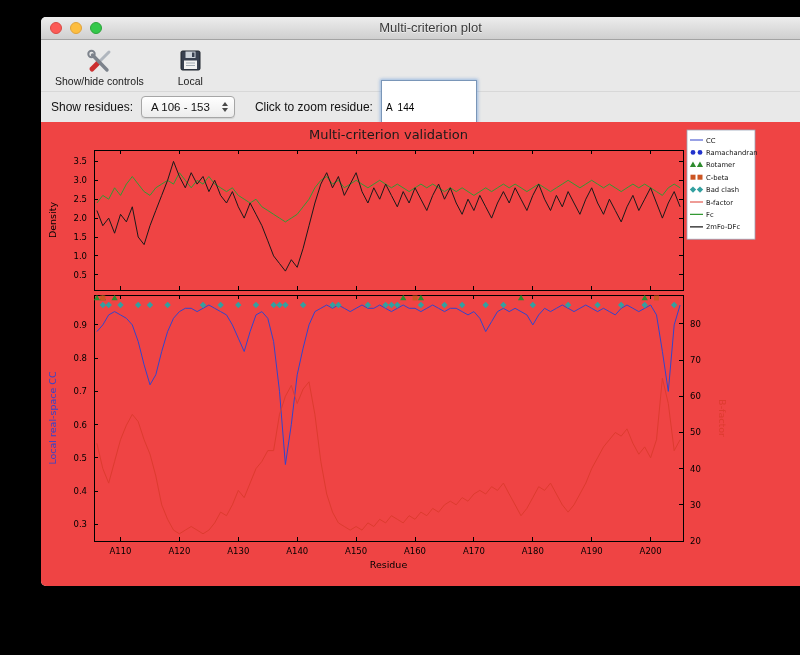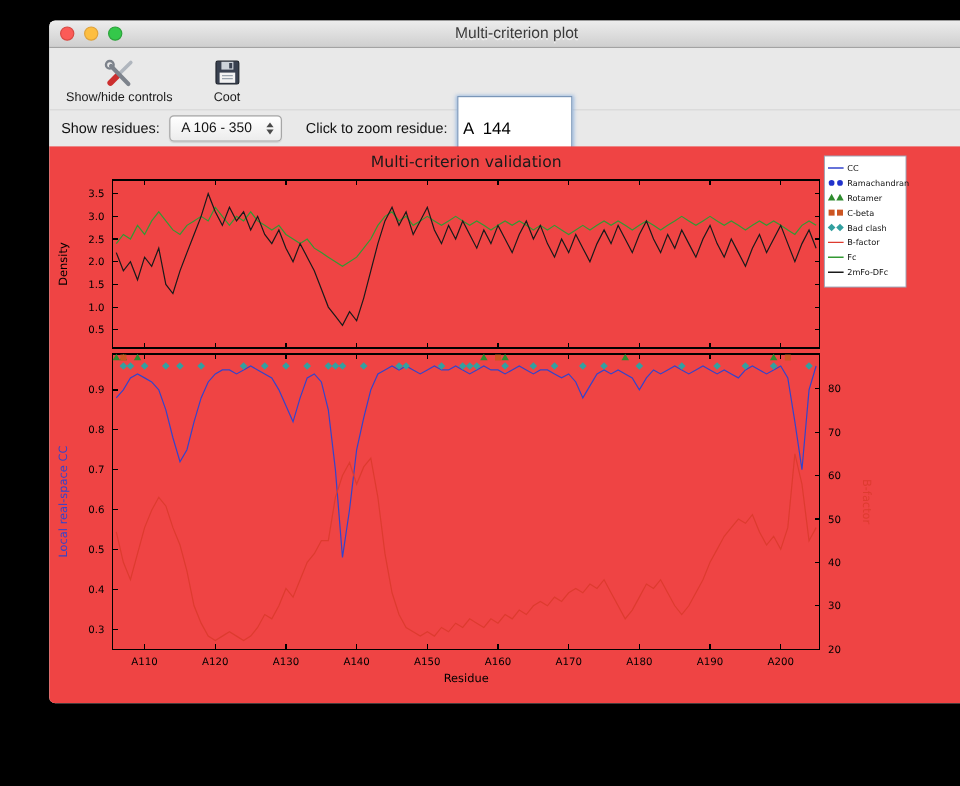--- a/index.html
+++ b/index.html
@@ -28,21 +28,21 @@
   .ctl-label.second{margin-left:12px}
   .popup{display:inline-flex;align-items:center;height:20px;border:1px solid #a6a6a6;
          border-radius:4px;background:linear-gradient(#ffffff,#ececec);
          padding:0 3px 0 9px;gap:9px;box-shadow:0 1px 1px rgba(0,0,0,.1)}
   .popup .val{font-size:11.5px;color:#111}
   .stepper{display:flex;flex-direction:column;gap:2px;padding:0 3px}
   .arr-up{width:0;height:0;border-left:3.5px solid transparent;border-right:3.5px solid transparent;
           border-bottom:4px solid #4a4a4a}
   .arr-dn{width:0;height:0;border-left:3.5px solid transparent;border-right:3.5px solid transparent;
           border-top:4px solid #4a4a4a}
-  input.zoom{width:86px;height:16px;border:1px solid #7a96b8;font-size:14px;
+  input.zoom{width:86px;height:16px;border:1px solid #7a96b8;font-size:10px;
              font-family:"Liberation Sans",sans-serif;padding:18px 4px;outline:none;
              box-shadow:0 0 3px 1px rgba(110,160,220,.65)}
   .plot-area{flex:1 1 auto;background:#ef4444;overflow:hidden}
   .plot-area svg{display:block}
   .statusbar{height:20px;flex:0 0 auto;line-height:19px;background:#e3e3e3;
              border-top:1px solid #a9a9a9;font-size:10.5px;padding-left:8px;color:#111;
              white-space:nowrap}
 </style>
 </head>
 <body>
@@ -70,28 +70,28 @@
     </div>
     <div class="toolbtn">
       <svg width="23" height="26" viewBox="0 0 23 26">
         <rect x="2" y="3" width="19" height="19" rx="1.5" fill="#394150" stroke="#20262e"></rect>
         <rect x="6.5" y="3.5" width="10" height="6.5" fill="#cdd3da"></rect>
         <rect x="13" y="4.5" width="2.5" height="4.5" fill="#394150"></rect>
         <rect x="5" y="12.5" width="13" height="8.5" fill="#f2f2f2"></rect>
         <line x1="7" y1="15" x2="16" y2="15" stroke="#99a3ad" stroke-width="0.9"></line>
         <line x1="7" y1="17.5" x2="16" y2="17.5" stroke="#99a3ad" stroke-width="0.9"></line>
       </svg>
-      <span>Coot</span>
+      <span>Local</span>
     </div>
   </div>
 
   <div class="controls">
     <span class="ctl-label">Show residues:</span>
     <div class="popup">
-      <span class="val">A 106 - 350</span>
+      <span class="val">A 106 - 153</span>
       <span class="stepper">
         <span class="arr-up"></span>
           <span class="arr-dn"></span>
       </span>
     </div>
     <span class="ctl-label second">Click to zoom residue:</span>
     <input class="zoom" type="text" value="A  144" style="">
   </div>
 
   <div class="plot-area">

